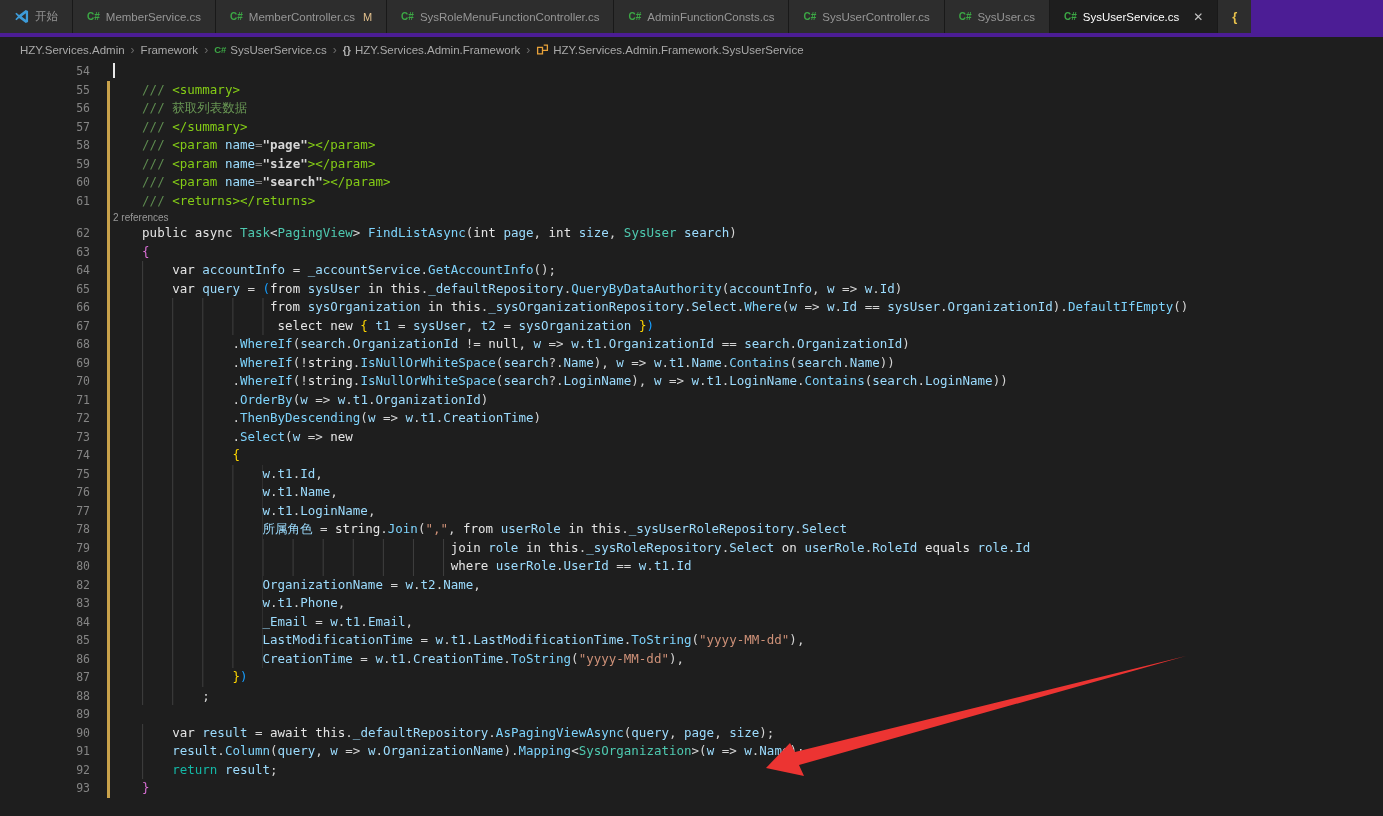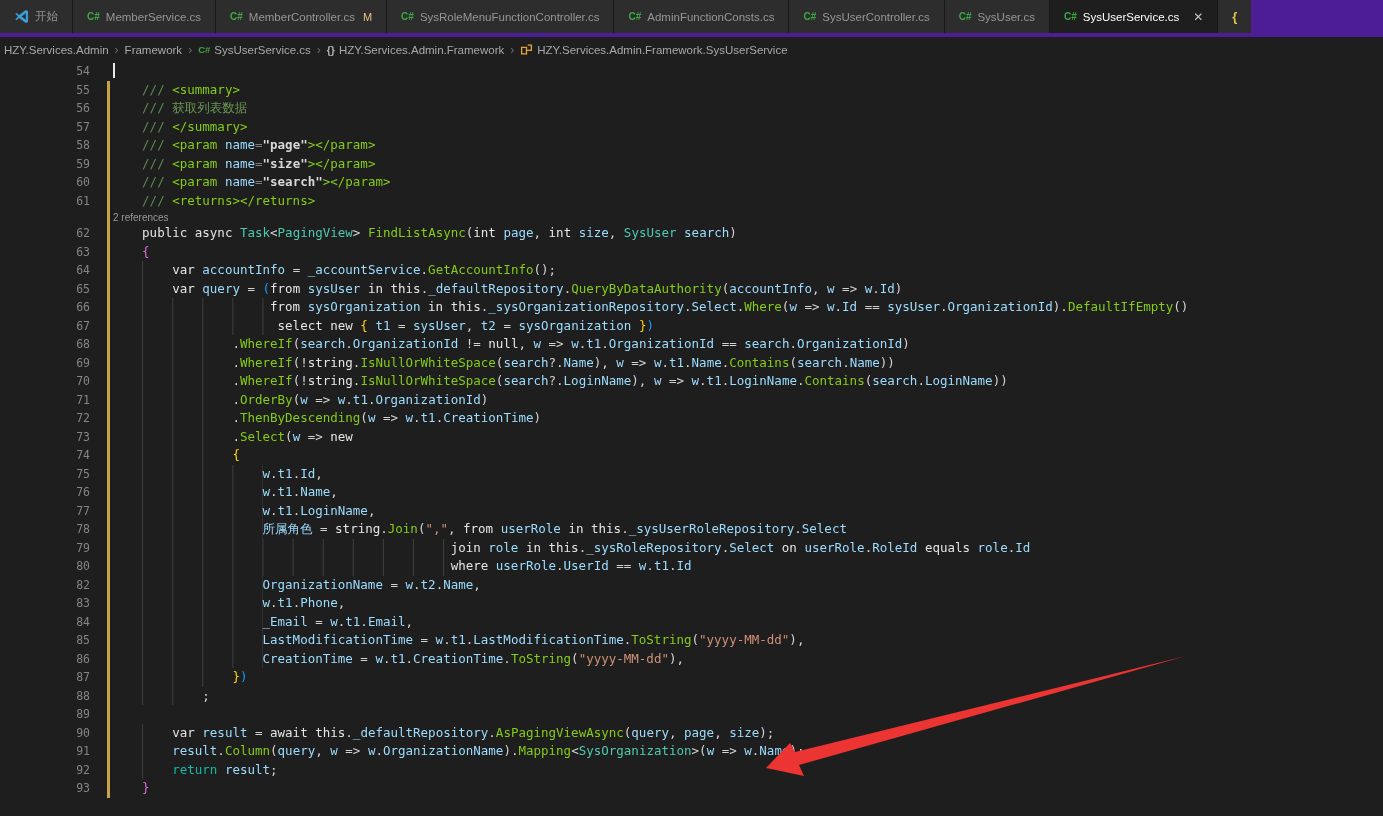--- a/index.html
+++ b/index.html
@@ -7,21 +7,21 @@
   
   .tabbar{height:37px;background:#4c1d95;display:flex;align-items:flex-start;overflow:hidden;}
   .tab{height:33px;background:#2d2d2d;color:#969696;display:flex;align-items:center;gap:6px;
        padding:0 14px;font-size:11.5px;border-right:1px solid #191919;white-space:nowrap;flex:none;cursor:pointer;}
   .tab.active{background:#1e1e1e;color:#ffffff;}
   .tab .csicon{color:#3ca745;font-weight:bold;font-size:10px;letter-spacing:0;}
   .tab .mod{color:#e2c08d;font-size:11px;margin-left:2px;}
   .tab .close{color:#c5c5c5;font-size:12px;margin-left:8px;}
   .tab .jsonicon{color:#e7c14b;font-weight:bold;font-size:13px;}
   
-  .breadcrumb{height:25px;background:#1e1e1e;display:flex;align-items:center;padding-left:4px;
+  .breadcrumb{height:25px;background:#1e1e1e;display:flex;align-items:center;padding-left:20px;
               font-size:11.5px;color:#a9a9a9;gap:5px;white-space:nowrap;}
   .crumb{display:flex;align-items:center;gap:4px;cursor:pointer;}
   .crumb-sep{color:#6a6a6a;font-size:12px;margin:0 1px;}
   .bc-cs{color:#3ca745;font-weight:bold;font-size:9.5px;}
   .bc-ns{color:#b3b3b3;font-size:10.5px;font-weight:bold;}
   
   .editor{position:relative;background:#1e1e1e;}
   .row{display:flex;height:18.5px;line-height:18.5px;margin-left:43px;}
   .row.lensrow{height:14px;line-height:14px;}
   .ln{width:64px;box-sizing:border-box;padding-right:17px;text-align:right;flex:none;
@@ -32,21 +32,21 @@
         font-size:12.5px;color:#d4d4d4;}
   .lens{font-family:"Liberation Sans","DejaVu Sans",sans-serif;font-size:10px;color:#999999;}
   .ind{display:inline-block;height:18.5px;vertical-align:top;
        background-image:linear-gradient(to right,transparent calc(4ch - 1px),#3f3f3f calc(4ch - 1px) 4ch);
        background-size:4ch 100%;background-repeat:repeat-x;}
   .caret{display:inline-block;width:2px;height:15px;background:#e8e8e8;vertical-align:middle;margin-top:-2px;}
   
   .tk-k{color:#e5e5e5;}       
   .tk-c{color:#14b8a6;}       
   .tk-t{color:#4ec9b0;text-align:center;}       
-  .tk-m{color:#84cc16;}       
+  .tk-m{color:#7dd3fc;}       
   .tk-v{color:#9cdcfe;}       
   .tk-p{color:#d4d4d4;}       
   .tk-s{color:#ce9178;}       
   .tk-d{color:#5e8c50;}       
   .tk-dt{color:#84cc16;}      
   .tk-da{color:#9cdcfe;}      
   .tk-dq{color:#808080;}      
   .tk-dv{color:#d7d7d7;font-weight:bold;} 
   .tk-cm{color:#6a9955;}      
   .tk-b1{color:#ffd700;}      

